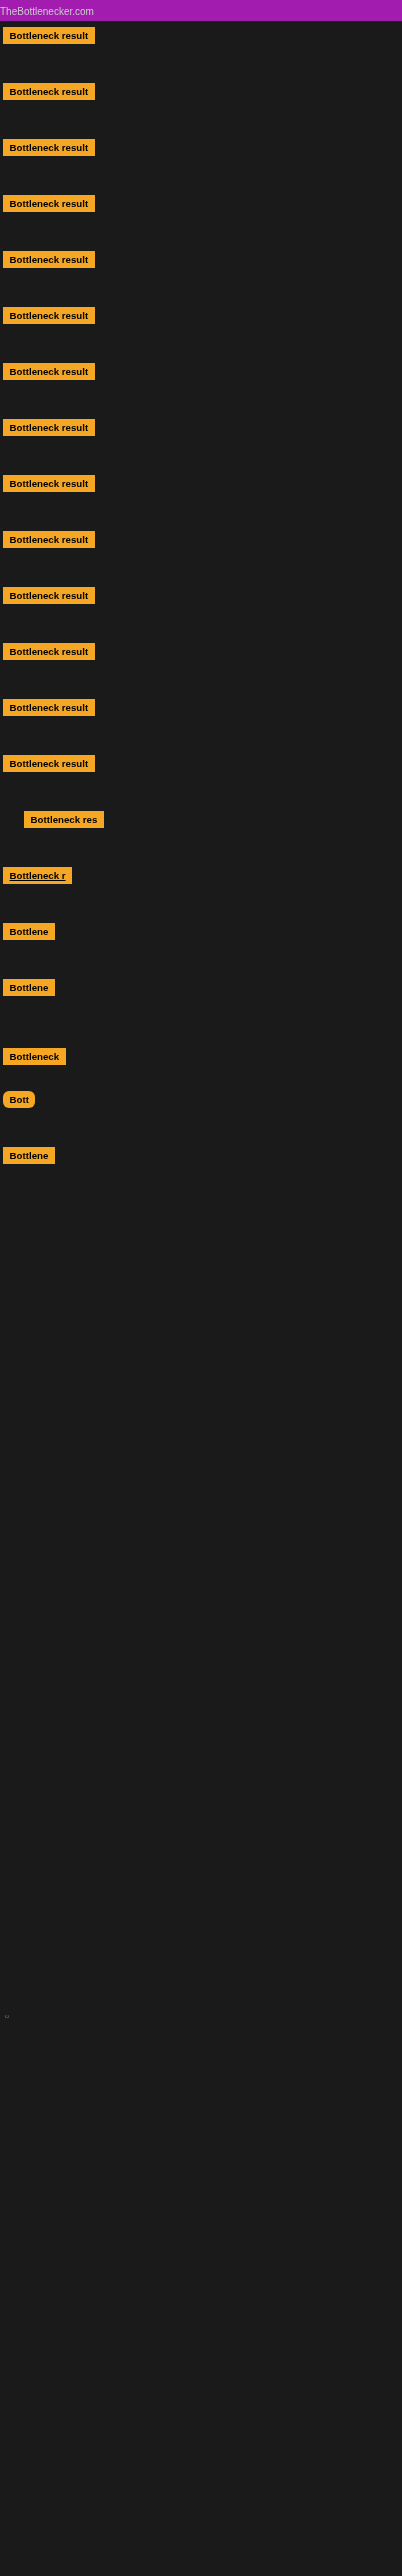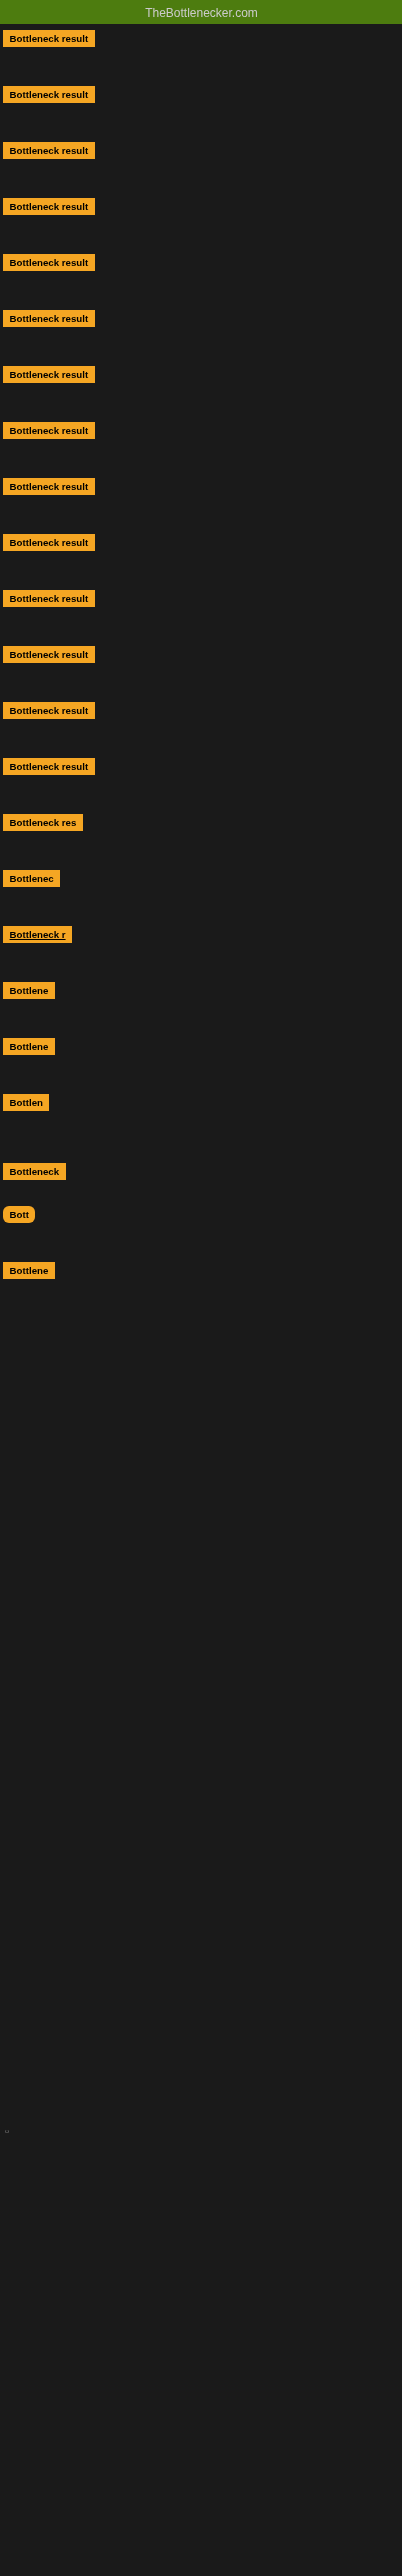--- a/index.html
+++ b/index.html
@@ -10,26 +10,25 @@
 
     body {
       background-color: #1a1a1a;
       width: 403px;
       min-height: 2576px;
       font-family: Arial, sans-serif;
       position: relative;
     }
 
     .site-header {
-      text-align: center;
       padding: 6.4px 0 3.2px 0;
       color: #cccccc;
-      font-size: 12px;
+      font-size: 10px;
       font-weight: normal;
-      background-color: #4d7c0f;
+      background-color: #a21caf;
     }
   </style>
 </head>
 <body>
 
 <div class="site-header">
   <span>TheBottlenecker.com</span>
 </div>
 
 <div id="rows-container" style="position: relative; width: 396px;">
@@ -68,37 +67,31 @@
     </div>
     <div style="padding: 6.4px 3.2px; min-height: 56px; display: flex; align-items: flex-start;">
       <span style="display: inline-block; background-color: rgb(245, 166, 35); color: rgb(0, 0, 0); font-size: 9.7px; font-weight: bold; padding: 3.2px 6.4px; white-space: nowrap; overflow: hidden; max-width: 105px;">Bottleneck result</span>
     </div>
     <div style="padding: 6.4px 3.2px; min-height: 56px; display: flex; align-items: flex-start;">
       <span style="display: inline-block; background-color: rgb(245, 166, 35); color: rgb(0, 0, 0); font-size: 9.7px; font-weight: bold; padding: 3.2px 6.4px; white-space: nowrap; overflow: hidden; max-width: 105px;">Bottleneck result</span>
     </div>
     <div style="padding: 6.4px 3.2px; min-height: 56px; display: flex; align-items: flex-start;">
       <span style="display: inline-block; background-color: rgb(245, 166, 35); color: rgb(0, 0, 0); font-size: 9.7px; font-weight: bold; padding: 3.2px 6.4px; white-space: nowrap; overflow: hidden; max-width: 105px;">Bottleneck result</span>
     </div>
-    <div style="padding: 6.4px 3.2px; min-height: 56px; display: flex; align-items: flex-start;">
+    <div style="padding: 6.4px 3.2px; min-height: 56px; display: flex; align-items: flex-start; margin-left: 21px;">
       <span style="display: inline-block; background-color: rgb(245, 166, 35); color: rgb(0, 0, 0); font-size: 9.7px; font-weight: bold; padding: 3.2px 6.4px; white-space: nowrap; overflow: hidden; max-width: 89px;">Bottleneck res</span>
-    </div>
-    <div style="padding: 6.4px 3.2px; min-height: 56px; display: flex; align-items: flex-start;">
-      <span style="display: inline-block; background-color: rgb(245, 166, 35); color: rgb(0, 0, 0); font-size: 9.7px; font-weight: bold; padding: 3.2px 6.4px; white-space: nowrap; overflow: hidden; max-width: 60px;">Bottlenec</span>
     </div>
     <div style="padding: 6.4px 3.2px; min-height: 56px; display: flex; align-items: flex-start; text-decoration: underline;">
       <span style="display: inline-block; background-color: rgb(245, 166, 35); color: rgb(0, 0, 0); font-size: 9.7px; font-weight: bold; padding: 3.2px 6.4px; white-space: nowrap; overflow: hidden; max-width: 72px;">Bottleneck r</span>
     </div>
     <div style="padding: 6.4px 3.2px; min-height: 56px; display: flex; align-items: flex-start;">
       <span style="display: inline-block; background-color: rgb(245, 166, 35); color: rgb(0, 0, 0); font-size: 9.7px; font-weight: bold; padding: 3.2px 6.4px; white-space: nowrap; overflow: hidden; max-width: 55px;">Bottlene</span>
     </div>
     <div style="padding: 6.4px 3.2px; min-height: 56px; display: flex; align-items: flex-start;">
       <span style="display: inline-block; background-color: rgb(245, 166, 35); color: rgb(0, 0, 0); font-size: 9.7px; font-weight: bold; padding: 3.2px 6.4px; white-space: nowrap; overflow: hidden; max-width: 55px;">Bottlene</span>
-    </div>
-    <div style="padding: 6.4px 3.2px; min-height: 56px; display: flex; align-items: flex-start;">
-      <span style="display: inline-block; background-color: rgb(245, 166, 35); color: rgb(0, 0, 0); font-size: 9.7px; font-weight: bold; padding: 3.2px 6.4px; white-space: nowrap; overflow: hidden; max-width: 48px;">Bottlen</span>
     </div>
     <div style="padding: 6.4px 3.2px; min-height: 56px; display: flex; align-items: center;">
       <span style="display: inline-block; background-color: rgb(245, 166, 35); color: rgb(0, 0, 0); font-size: 9.7px; font-weight: bold; padding: 3.2px 6.4px; white-space: nowrap; overflow: hidden; max-width: 64px;">Bottleneck</span>
     </div>
     <div style="padding: 6.4px 3.2px; min-height: 56px; display: flex; align-items: flex-start;">
       <span style="display: inline-block; background-color: rgb(245, 166, 35); color: rgb(0, 0, 0); font-size: 9.7px; font-weight: bold; padding: 3.2px 6.4px; white-space: nowrap; overflow: hidden; max-width: 32px; border-radius: 6px;">Bott</span>
     </div>
     <div style="padding: 6.4px 3.2px; min-height: 56px; display: flex; align-items: flex-start;">
       <span style="display: inline-block; background-color: rgb(245, 166, 35); color: rgb(0, 0, 0); font-size: 9.7px; font-weight: bold; padding: 3.2px 6.4px; white-space: nowrap; overflow: hidden; max-width: 55px;">Bottlene</span>
     </div>

